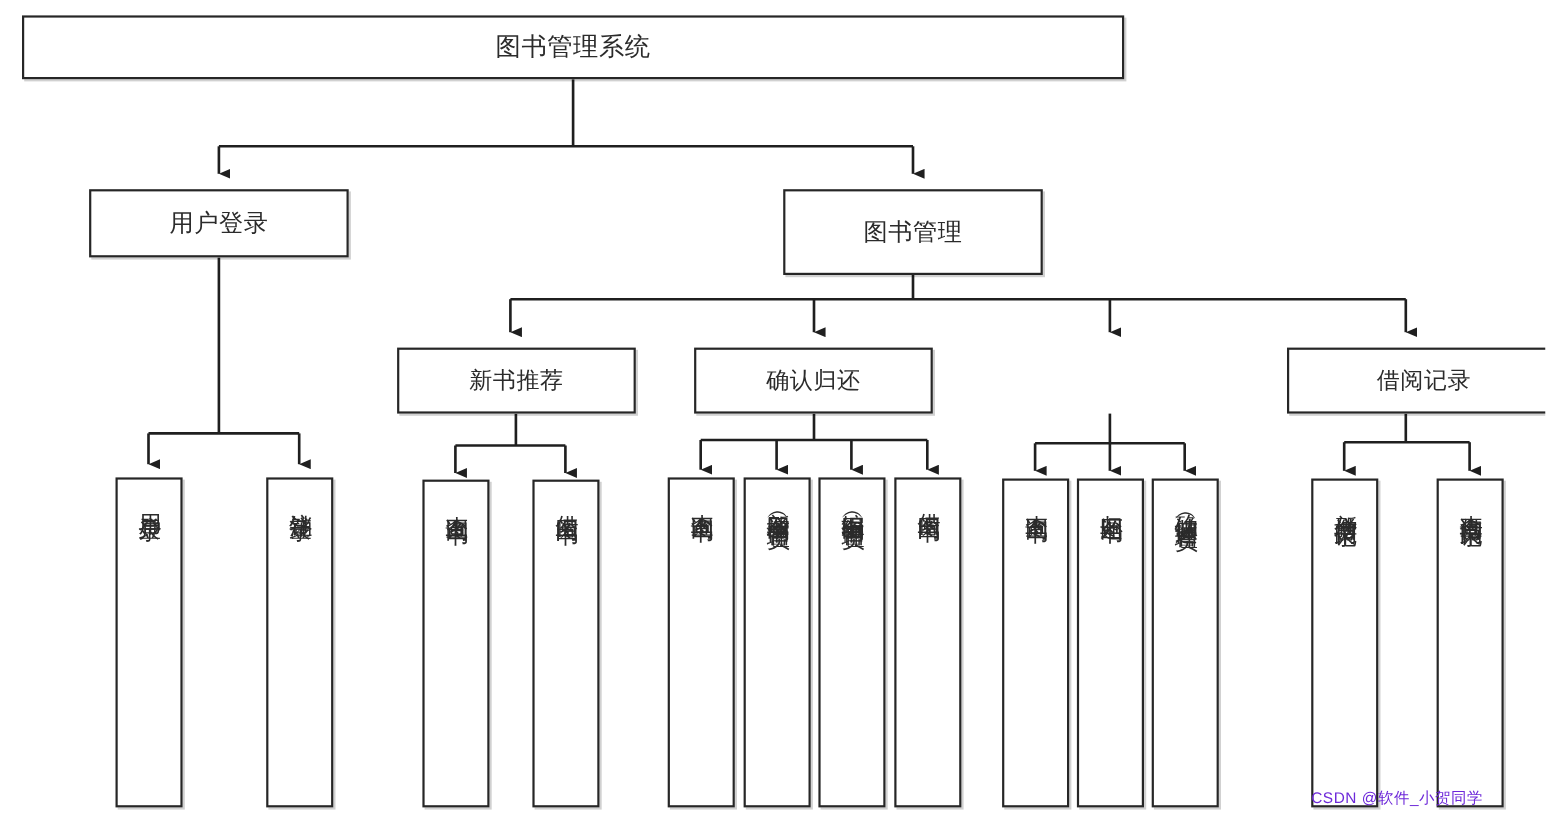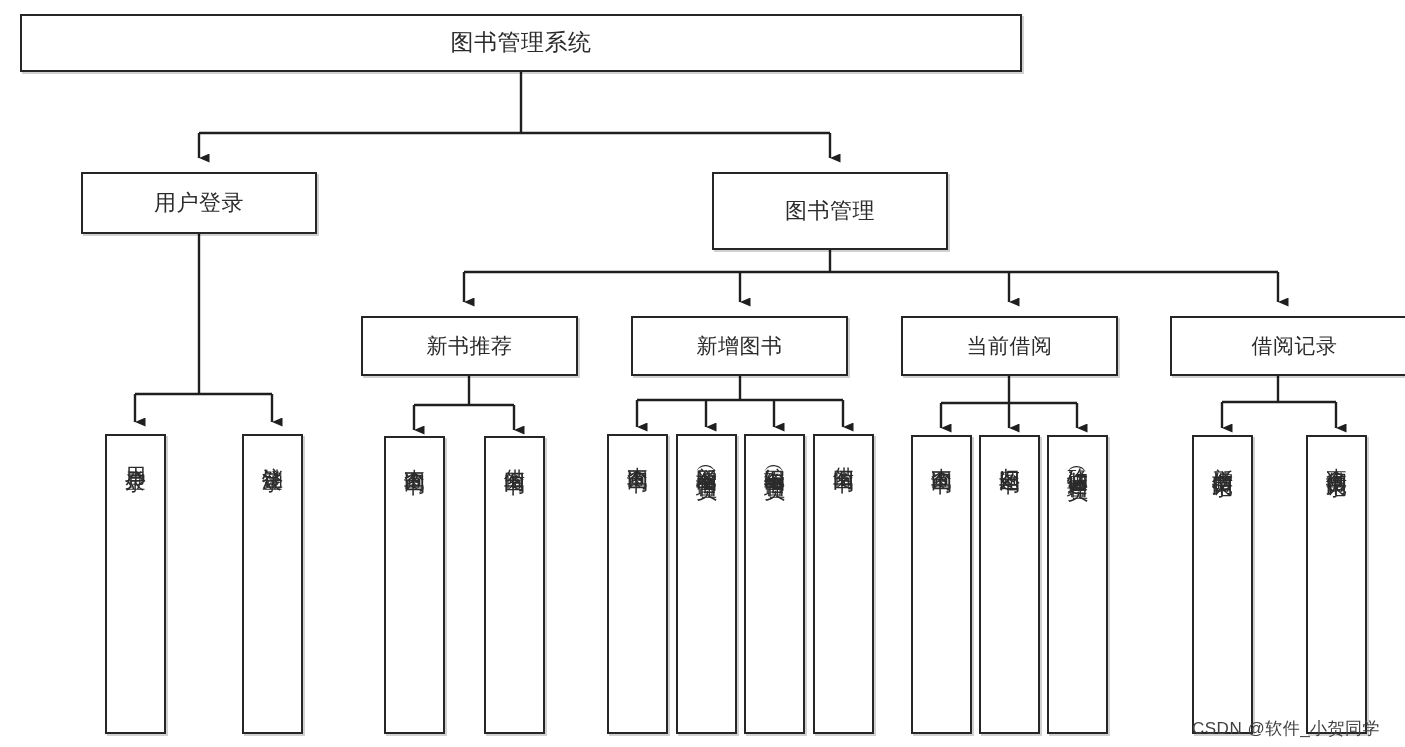--- a/index.html
+++ b/index.html
@@ -56,22 +56,22 @@
     writing-mode: vertical-rl;
     text-orientation: upright;
     font-size: 21px;
     line-height: 1.05;
     letter-spacing: 2px;
     white-space: nowrap;
     max-height: 100%;
   }
   .watermark {
     position: absolute;
-    font-size: 17px;
-    color: #404040;
+    font-size: 14px;
+    color: #6d28d9;
     letter-spacing: 0.5px;
     white-space: nowrap;
     user-select: none;
   }
 </style>
 </head>
 <body>
 
 <div id="diagram-root">
 
@@ -133,24 +133,21 @@
     <span class="label">用户登录</span>
   </div>
   <div class="node lvl2" style="left:712px; top:172px; width:236px; height:78px;">
     <span class="label">图书管理</span>
   </div>
 
   <div class="node lvl3" style="left:361px; top:316px; width:217px; height:60px;">
     <span class="label">新书推荐</span>
   </div>
   <div class="node lvl3" style="left:631px; top:316px; width:217px; height:60px;">
-    <span class="label">新增图书</span>
-  </div>
-  <div class="node lvl3" style="left:901px; top:316px; width:217px; height:60px;">
-    <span class="label">当前借阅</span>
+    <span class="label">确认归还</span>
   </div>
   <div class="node lvl3" style="left:1170px; top:316px; width:249px; height:60px;">
     <span class="label">借阅记录</span>
   </div>
 
   <div class="node leaf" style="left:105px; top:434px; width:61px; height:300px;">
     <span class="label">用户登录</span>
   </div>
   <div class="node leaf" style="left:242px; top:434px; width:61px; height:300px;">
     <span class="label">注销登录</span>

